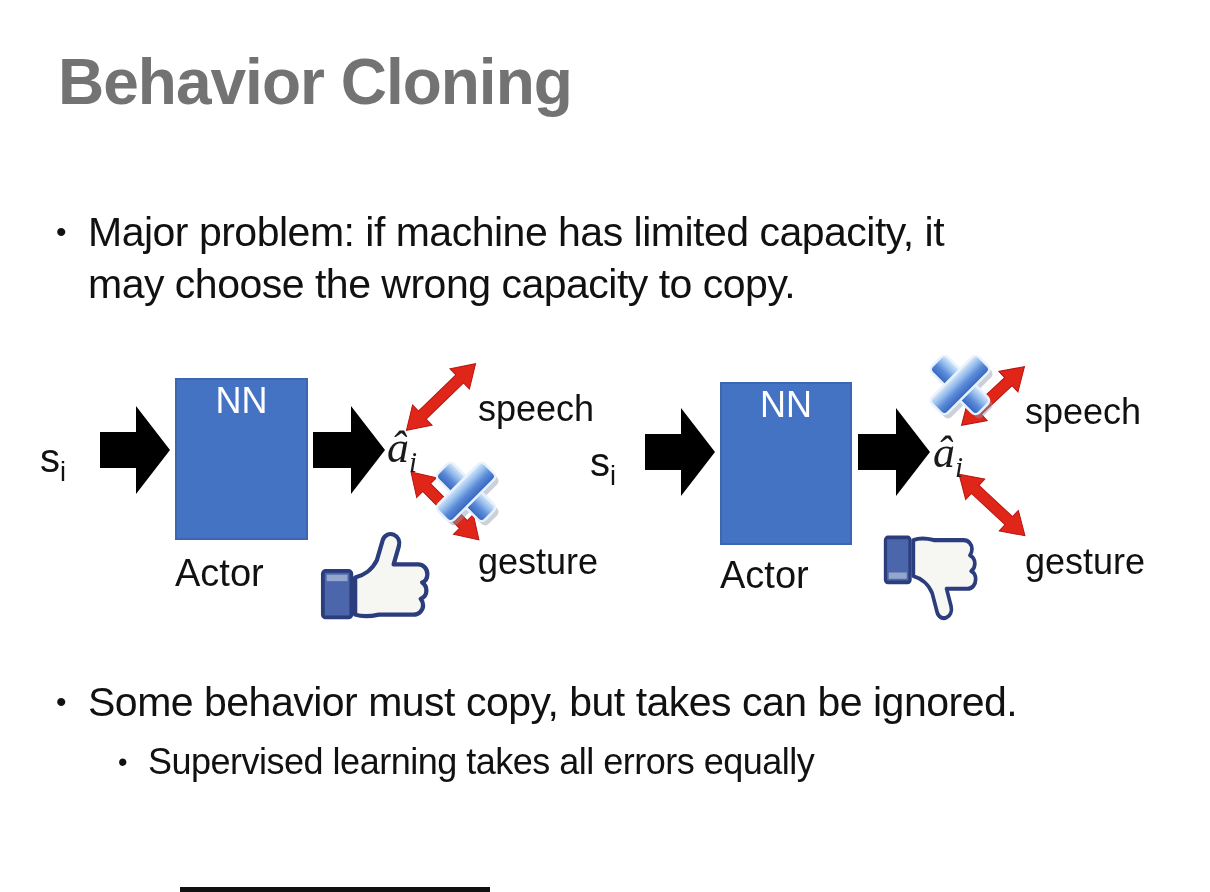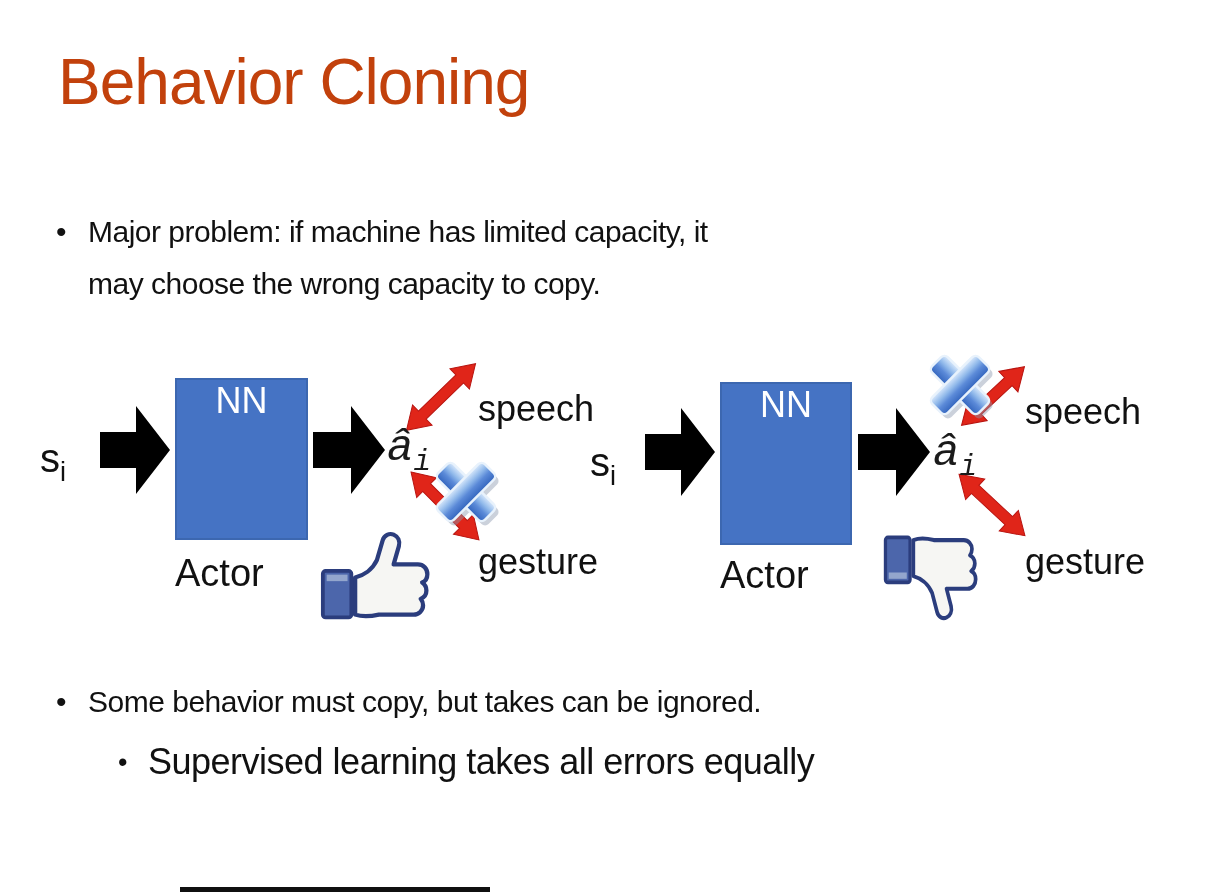--- a/index.html
+++ b/index.html
@@ -1,29 +1,29 @@
 <!DOCTYPE html>
 <html><head>
 <meta charset="utf-8">
 <style>
   html,body{margin:0;padding:0;background:#fff;}
   .slide{position:relative;width:1210px;height:892px;background:#ffffff;overflow:hidden;
          font-family:"Liberation Sans",sans-serif;color:#111;}
   .abs{position:absolute;}
-  .title{left:58px;top:45px;font-size:64px;font-weight:400;letter-spacing:-1px;color:#c2410c;white-space:nowrap;}
+  .title{left:58px;top:45px;font-size:64px;font-weight:700;letter-spacing:-1px;color:#737373;white-space:nowrap;}
   .bullet-row{display:flex;align-items:flex-start;white-space:nowrap;}
   .marker{font-size:30px;line-height:52px;width:32px;flex:0 0 32px;}
   .marker.sub{line-height:48px;width:30px;flex:0 0 30px;font-size:27px;}
-  .btext{font-size:30px;line-height:52px;letter-spacing:-0.5px;}
+  .btext{font-size:41px;line-height:52px;letter-spacing:-0.5px;}
   .btext.sub{font-size:36px;line-height:48px;text-align:right;}
   .nnbox{background:#4573c4;border:2px solid #3c67b0;display:flex;align-items:flex-start;justify-content:center;}
   .nnlabel{color:#ffffff;font-size:36px;}
   .silabel{font-size:40px;line-height:52px;}
   .silabel sub{font-size:27px;}
-  .mathlabel{font-family:Liberation Mono, monospace;font-style:italic;font-size:44px;line-height:56px;color:#1a1a1a;}
+  .mathlabel{font-family:Liberation Serif, serif;font-style:italic;font-size:44px;line-height:56px;color:#1a1a1a;}
   .mathlabel sub{font-size:29px;}
   .dlabel{font-size:36px;line-height:44px;white-space:nowrap;margin-top:32px;}
   .actorlabel{font-size:38px;line-height:46px;}
   .cutline{background:#101010;}
 </style>
 </head>
 <body>
 
 <div class="slide">
 

